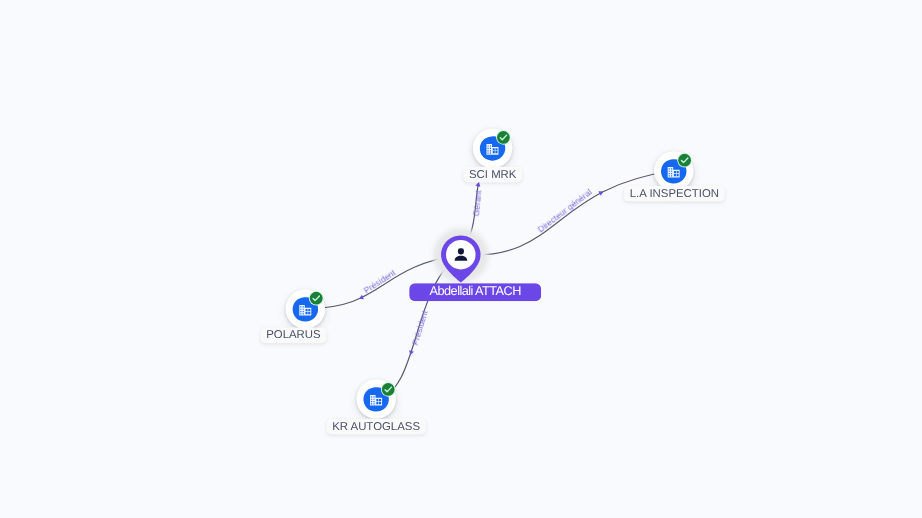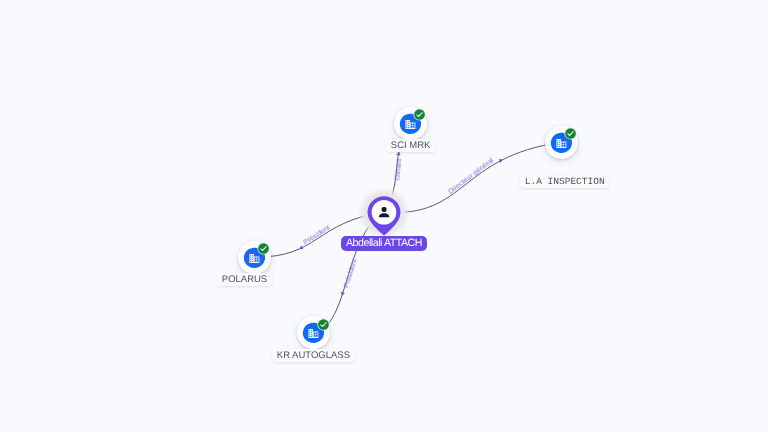--- a/index.html
+++ b/index.html
@@ -16,21 +16,21 @@
 
   .cdisc{position:absolute;width:33px;height:33px;border-radius:50%;
          background:#fff;box-shadow:0 1px 3px rgba(55,60,80,.20),0 3px 8px rgba(55,60,80,.10);}
   .cicon{position:absolute;left:0;top:0;}
 
   .nlabel{position:absolute;background:#fafafb;border-radius:4px;
           color:#4a5069;font-size:9.5px;line-height:9.5px;white-space:nowrap;
           padding:1.8px 4.8px;box-shadow:0 1px 3px rgba(60,64,80,.13);
           text-align:center;will-change:transform;}
   .plabel{position:absolute;background:#6c47e8;border-radius:5px;color:#ffffff;
-          font-size:10.6px;line-height:11px;white-space:nowrap;padding:2px 5px;
+          font-size:10.6px;line-height:11px;white-space:nowrap;padding:2px 17px;
           letter-spacing:-0.45px;will-change:transform;}
   
   .elabel{position:absolute;color:#7d6ce0;font-size:7.1px;line-height:7px;
           white-space:nowrap;transform-origin:50% 50%;letter-spacing:0;will-change:transform;}
 </style>
 </head>
 <body>
 
 <div id="stage">
 
@@ -73,21 +73,21 @@
             <g fill="#eef4ff">
               <path fill-rule="evenodd" d="M11.4 13.1 h4.6 v2.4 h5.4 v6.4 h-10.0 z M12.25 14.2 h0.9 v0.95 h-0.9 z M14.25 14.2 h0.9 v0.95 h-0.9 z M12.25 16.2 h0.9 v0.95 h-0.9 z M14.25 16.2 h0.9 v0.95 h-0.9 z M12.25 18.25 h0.9 v0.95 h-0.9 z M14.25 18.25 h0.9 v0.95 h-0.9 z M12.25 20.1 h0.9 v0.95 h-0.9 z M14.25 20.1 h0.9 v0.95 h-0.9 z M16.6 16.5 h1.75 v1.9 h-1.75 z M18.85 16.5 h1.75 v1.9 h-1.75 z M16.6 18.9 h1.75 v1.9 h-1.75 z M18.85 18.9 h1.75 v1.9 h-1.75 z"></path>
             </g>
           </svg>
           <svg width="13" height="13" viewBox="0 0 13 13" class="cicon" style="left: 19.4px; top: 1.6px;">
             <circle cx="6.5" cy="6.5" r="6.1" fill="#d6f5e1"></circle>
             <circle cx="6.5" cy="6.5" r="5.3" fill="#1a7f37"></circle>
             <path d="M3.9 6.8 L5.6 8.5 L9.2 4.6" fill="none" stroke="#c8f5da" stroke-width="1.15" stroke-linecap="round" stroke-linejoin="round"></path>
           </svg>
         </div>
-        <div class="nlabel" style="left: 520px; top: 175px; font-family: Liberation Mono, monospace;">L.A INSPECTION</div>
+        <div class="nlabel" style="left: 520px; top: 155px;">L.A INSPECTION</div>
       </div>
       <div class="node" style="left: 0px; top: 0px;">
         <div class="cdisc" style="left: 237.7px; top: 240.7px;">
           <svg width="33" height="33" viewBox="0 0 33 33" class="cicon">
             <path d="M15.98 6.73 C19.01 6.32 21.83 7.41 23.81 9.29 C25.7 11.07 26.95 13.37 27.05 15.98 C27.21 18.8 26.22 21.52 24.34 23.51 C22.35 25.6 19.43 26.85 16.5 26.9 C13.47 26.96 10.54 25.81 8.56 23.72 C6.57 21.63 5.63 18.7 5.89 15.88 C6.15 13.06 7.62 10.34 9.92 8.67 C11.59 7.47 13.68 7.05 15.98 6.73 Z" fill="#1668f0"></path>
             <g fill="#eef4ff">
               <path fill-rule="evenodd" d="M11.4 13.1 h4.6 v2.4 h5.4 v6.4 h-10.0 z M12.25 14.2 h0.9 v0.95 h-0.9 z M14.25 14.2 h0.9 v0.95 h-0.9 z M12.25 16.2 h0.9 v0.95 h-0.9 z M14.25 16.2 h0.9 v0.95 h-0.9 z M12.25 18.25 h0.9 v0.95 h-0.9 z M14.25 18.25 h0.9 v0.95 h-0.9 z M12.25 20.1 h0.9 v0.95 h-0.9 z M14.25 20.1 h0.9 v0.95 h-0.9 z M16.6 16.5 h1.75 v1.9 h-1.75 z M18.85 16.5 h1.75 v1.9 h-1.75 z M16.6 18.9 h1.75 v1.9 h-1.75 z M18.85 18.9 h1.75 v1.9 h-1.75 z"></path>
             </g>
           </svg>
           <svg width="13" height="13" viewBox="0 0 13 13" class="cicon" style="left: 19.4px; top: 1.6px;">

